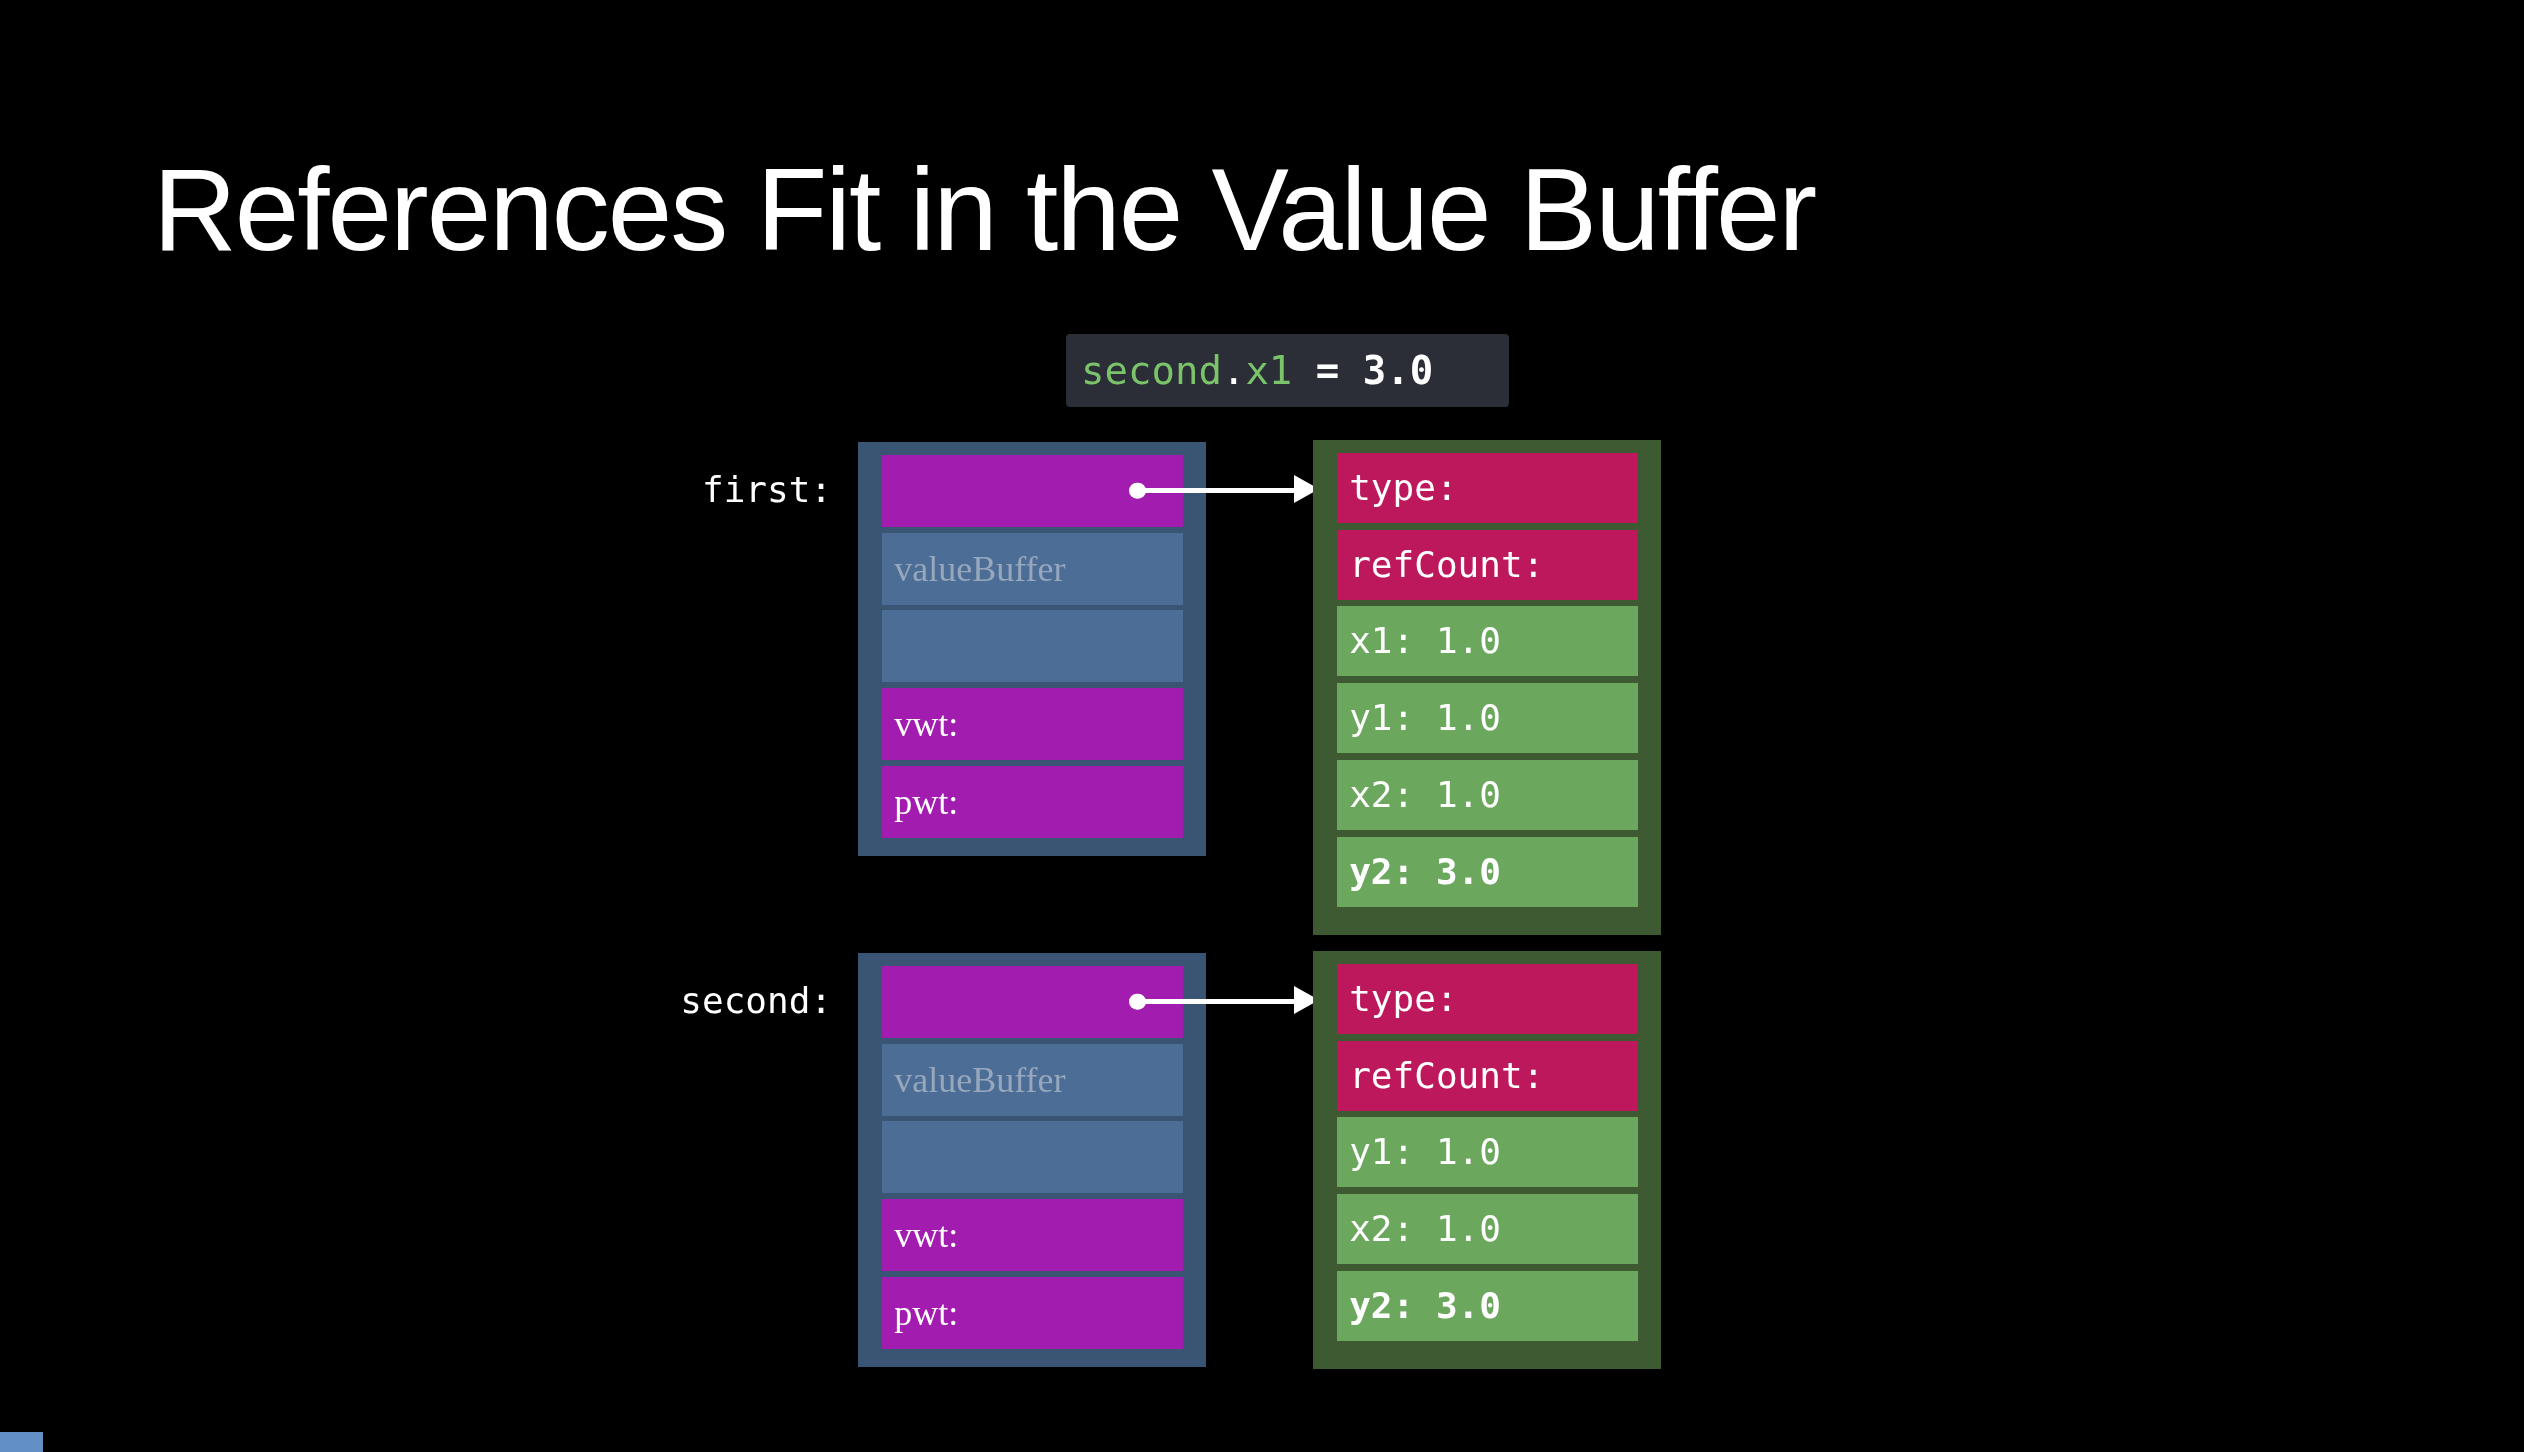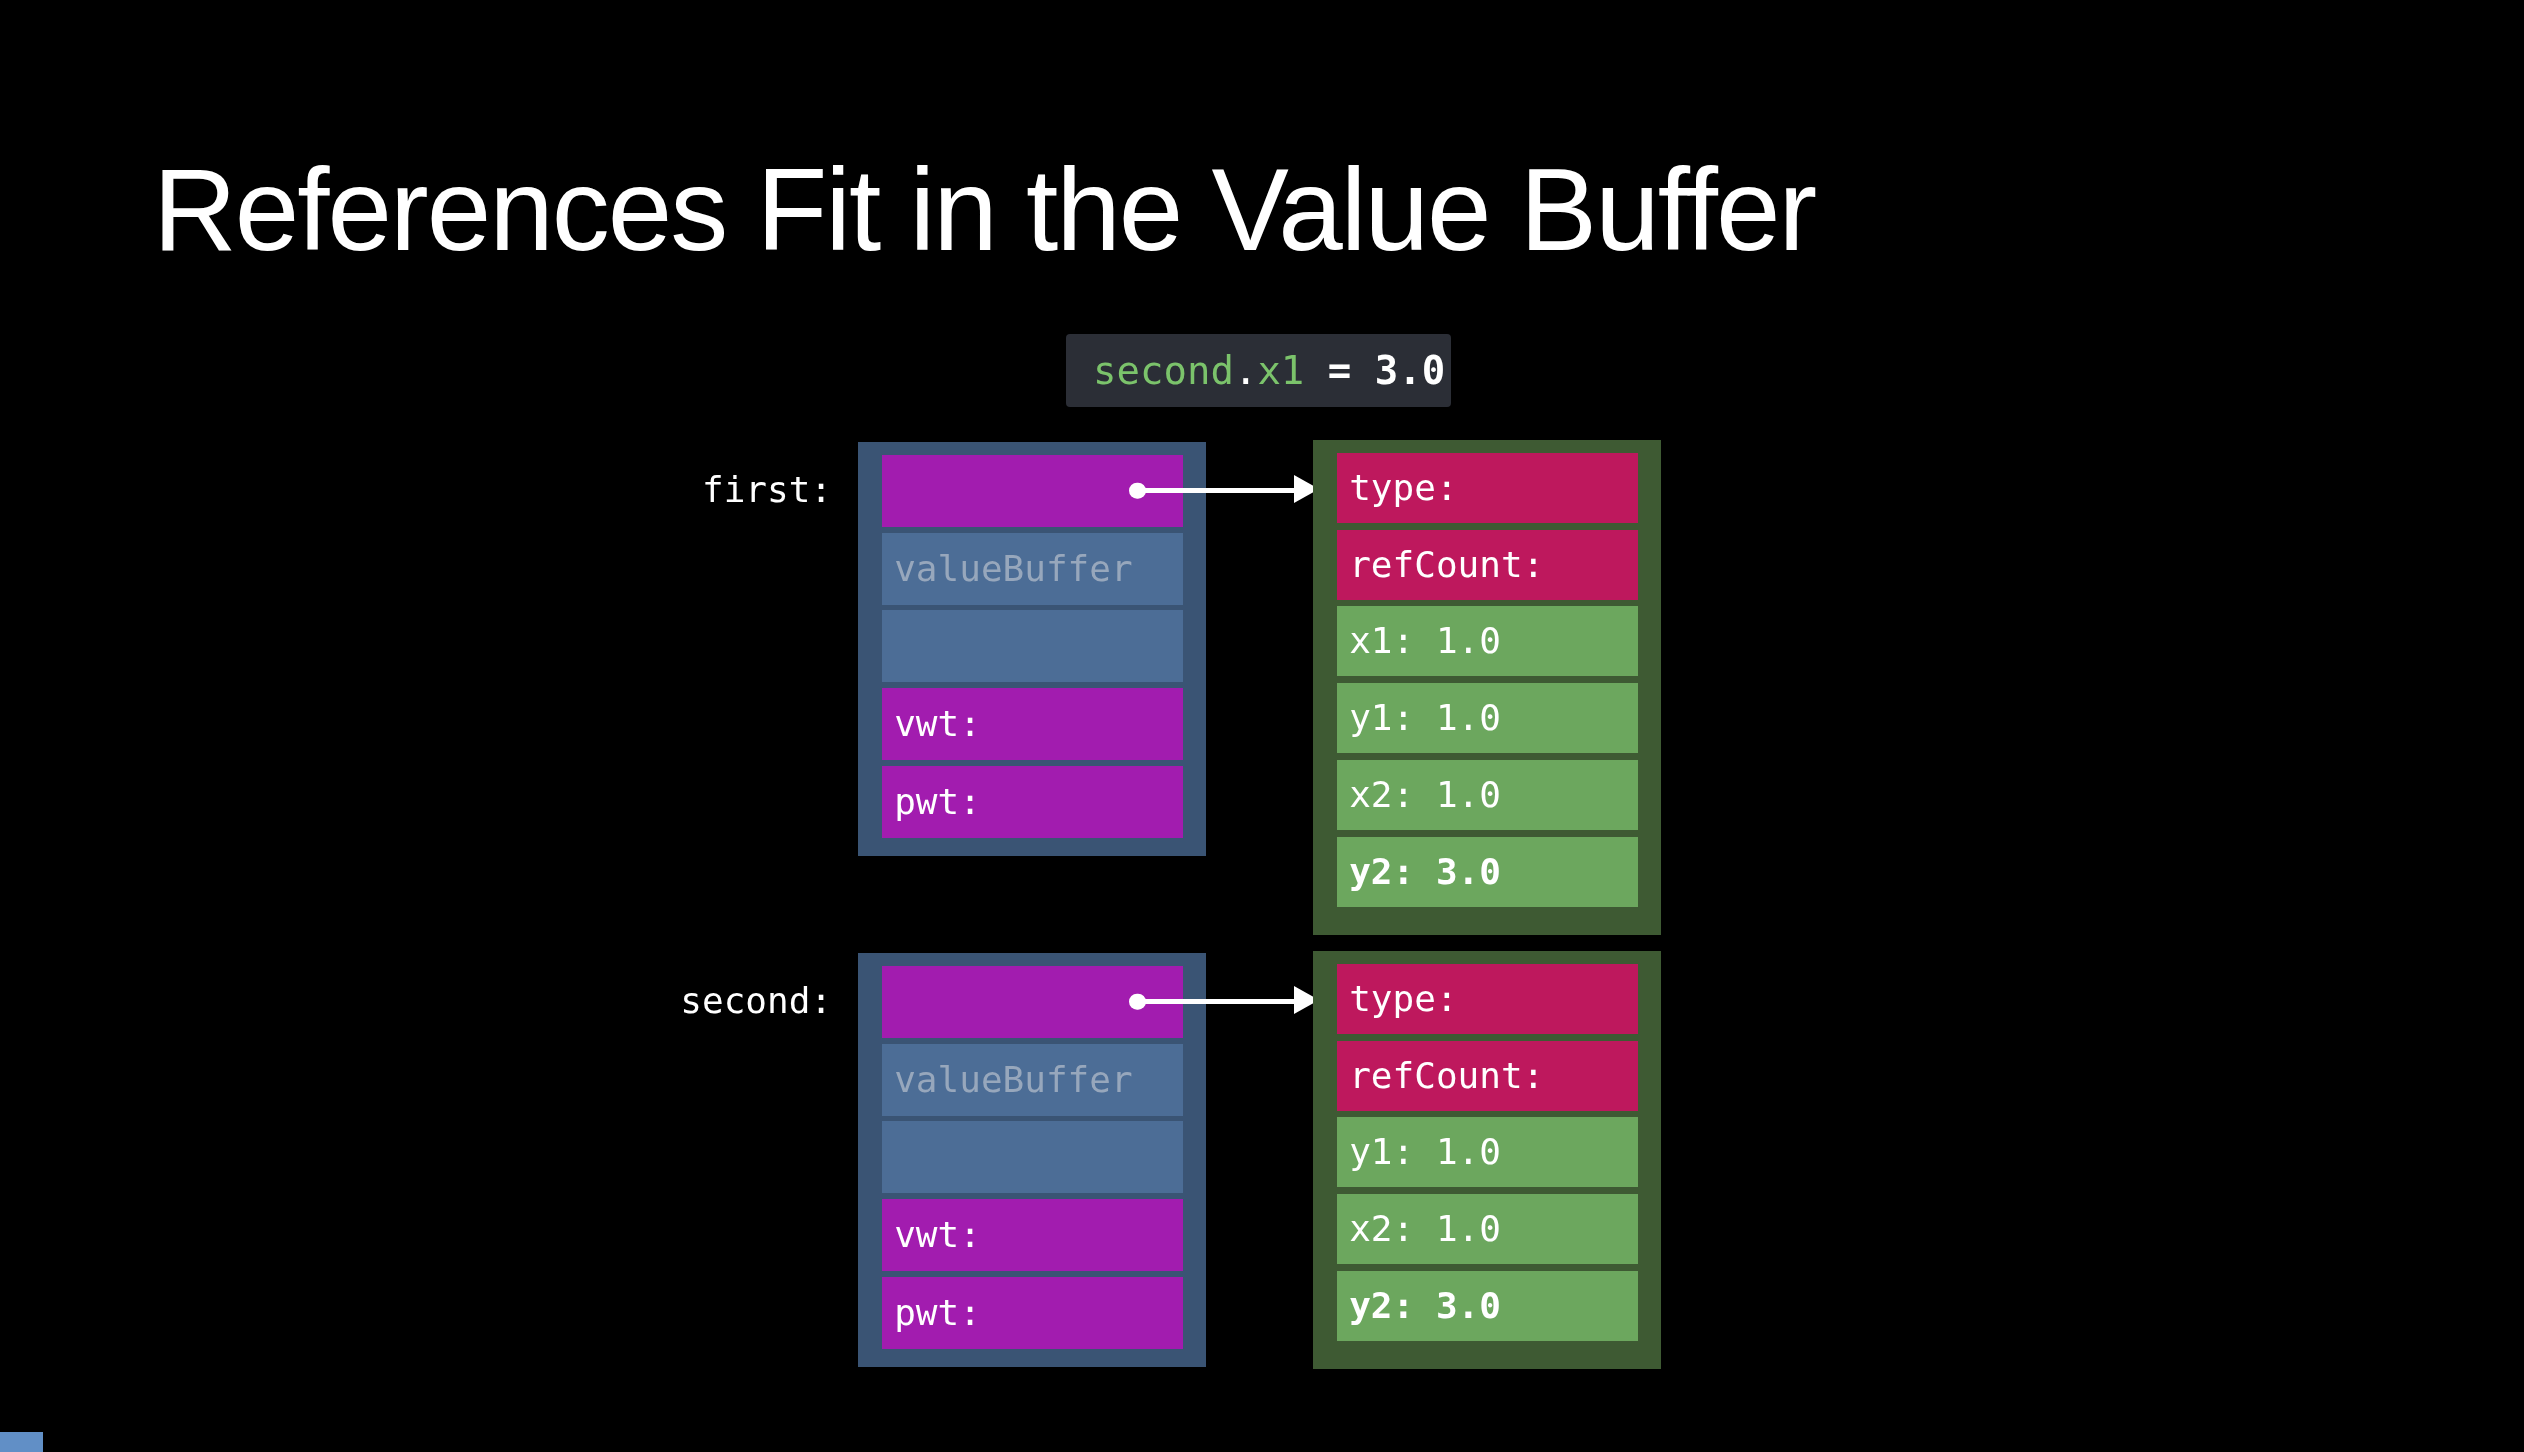--- a/index.html
+++ b/index.html
@@ -5,40 +5,40 @@
   html,body{margin:0;padding:0;background:#000;}
   .stage{position:relative;width:2525px;height:1453px;background:#000;overflow:hidden;
          font-family:"Liberation Sans",sans-serif;}
   .mono{font-family:"DejaVu Sans Mono","Liberation Mono",monospace;}
 
   
   .title{position:absolute;left:153px;top:65px;color:#fff;font-size:116px;
          font-weight:200;letter-spacing:-2px;white-space:nowrap;}
 
   
-  .code-chip{position:absolute;left:1066px;top:334px;width:385px;height:73px;
+  .code-chip{position:absolute;left:1066px;top:334px;width:443px;height:73px;
              background:#2B2E36;border-radius:3.9px;font-size:39px;line-height:73px;
-             padding-left:27px;box-sizing:border-box;white-space:pre;}
+             padding-left:15px;box-sizing:border-box;white-space:pre;}
   .tok-green{color:#7BC36B;}
   .tok-white{color:#FFFFFF;}
   .tok-bold{font-weight:700;}
 
   
   .grp-label{position:absolute;left:412px;width:420px;text-align:right;color:#fff;
              font-size:36px;line-height:37px;}
   .g1.grp-label{top:471px;}
   .g2.grp-label{top:982px;}
 
   
   .stack{position:absolute;left:858px;width:301px;background:#3A5474;
          padding:12.7px 23.5px;}
   .g1.stack{top:442px;}
   .g2.stack{top:953px;}
   .srow{position:relative;height:72px;margin-bottom:5.9px;line-height:72px;
-        color:#fff;font-size:36px;padding-left:12.7px;box-sizing:border-box;}
+        color:#fff;font-size:36px;padding-left:12.7px;box-sizing:border-box;font-family:Liberation Serif, serif;}
   .srow:last-child{margin-bottom:5px;}
   .srow.bright{background:#a21caf;}
   .srow.muted{background:#4C6D96;}
   .srow .buffer-text{color:#97A7BC;}
 
   
   .dot{position:absolute;right:37px;top:50%;transform:translateY(-50%);
        width:16.7px;height:16.7px;border-radius:50%;background:#fff;}
 
   

